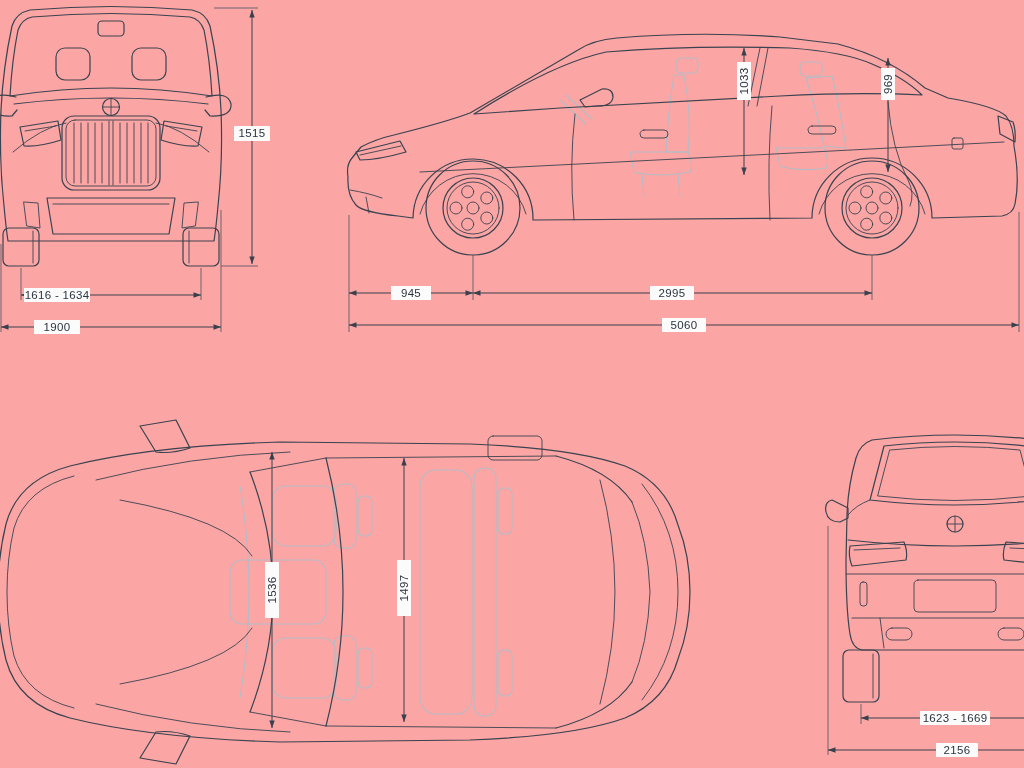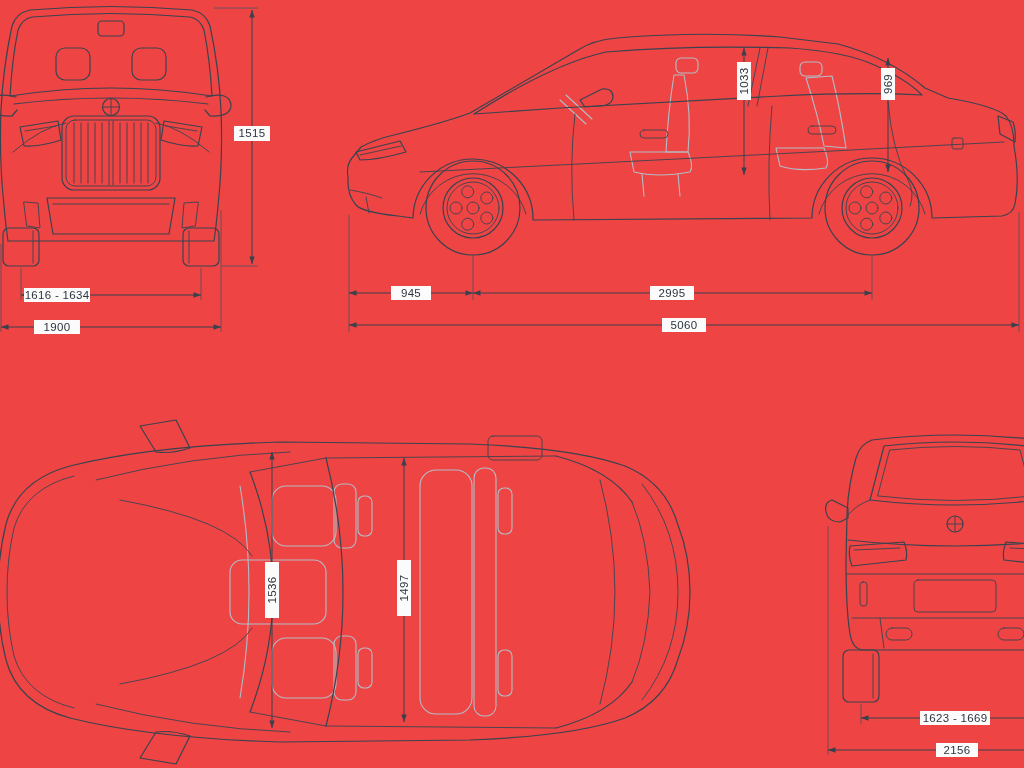--- a/index.html
+++ b/index.html
@@ -1,16 +1,16 @@
 <!DOCTYPE html>
 <html><head>
 <meta charset="utf-8">
 <style>
   html,body{margin:0;padding:0;background:#fbfbfb;}
-  .stage{position:relative;width:1024px;height:768px;overflow:hidden;background:#ef4444;}
+  .stage{position:relative;width:1024px;height:768px;overflow:hidden;background:#fca5a5;}
   svg{display:block;}
   .ln{stroke:#3a434f;stroke-width:1.2;fill:none;stroke-linecap:round;stroke-linejoin:round;}
   .ln2{stroke:#3a434f;stroke-width:0.9;fill:none;stroke-linecap:round;stroke-linejoin:round;}
   .interior{stroke:#b4bcc5;stroke-width:1.1;fill:none;stroke-linecap:round;stroke-linejoin:round;}
   .dim{stroke:#38414d;stroke-width:1;fill:none;}
   .ext{stroke:#4a5461;stroke-width:0.8;fill:none;}
   .mask{fill:#fbfbfb;stroke:none;}
   .dim-text{font:11.5px "Liberation Sans", sans-serif;fill:#2c3540;letter-spacing:.3px;}
 </style>
 </head>

